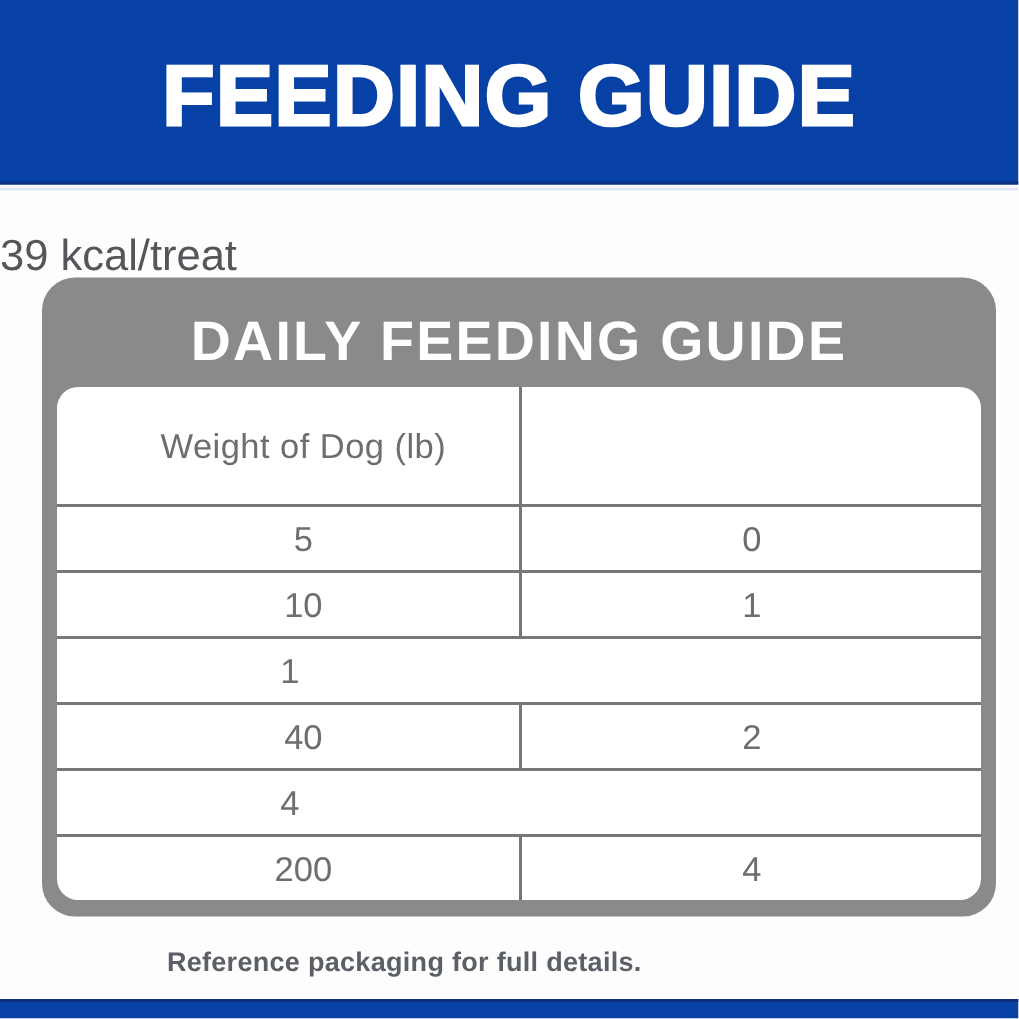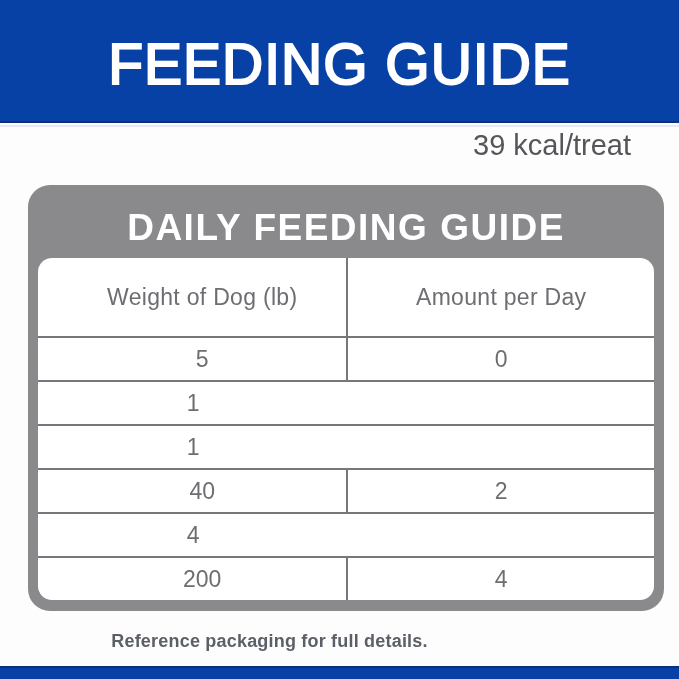--- a/index.html
+++ b/index.html
@@ -25,35 +25,35 @@
   
   .banner {
     position: absolute; left: 0; top: 0; width: 679px; height: 123px;
     background: var(--brand-blue);
     border-bottom: 2px solid var(--banner-edge-navy);
     display: flex; align-items: center; justify-content: center;
   }
   .banner-title {
     color: #ffffff;
     font-size: 57px;
-    font-weight: normal;
+    font-weight: bold;
     letter-spacing: 1px;
     -webkit-text-stroke: 2px #ffffff;
     padding-top: 6px;
     white-space: nowrap;
   }
   .banner-underline {
     position: absolute; left: 0; top: 125px; width: 679px; height: 2px;
     background: var(--banner-edge-light);
   }
 
   
   .calorie-note {
-    position: absolute; left: 0; top: 129px; width: 631px;
-    text-align: right;
+    position: absolute; left: 0; top: 155px; width: 631px;
+    text-align: left;
     font-size: 29px;
     color: var(--subtitle-gray);
     font-weight: normal;
   }
 
   
   .panel {
     position: absolute; left: 28px; top: 185px; width: 636px; height: 426px;
     background: var(--panel-gray);
     border-radius: 22px;
@@ -125,28 +125,28 @@
 
   <div class="calorie-note">39 kcal/treat</div>
 
   <div class="panel">
     <div class="panel-title">DAILY FEEDING GUIDE</div>
 
     <div class="table">
 
       <div class="t-row header">
         <div class="t-cell first">Weight of Dog (lb)</div>
-        <div class="t-cell">Amount per Day</div>
       </div>
 
       <div class="t-row">
         <div class="t-cell first">5</div>
         <div class="t-cell">0</div>
       </div>
       <div class="t-row">
+        <div class="t-cell first">10</div>
         <div class="t-cell">1</div>
       </div>
       <div class="t-row">
         <div class="t-cell">1</div>
       </div>
       <div class="t-row">
         <div class="t-cell first">40</div>
         <div class="t-cell">2</div>
       </div>
       <div class="t-row">

